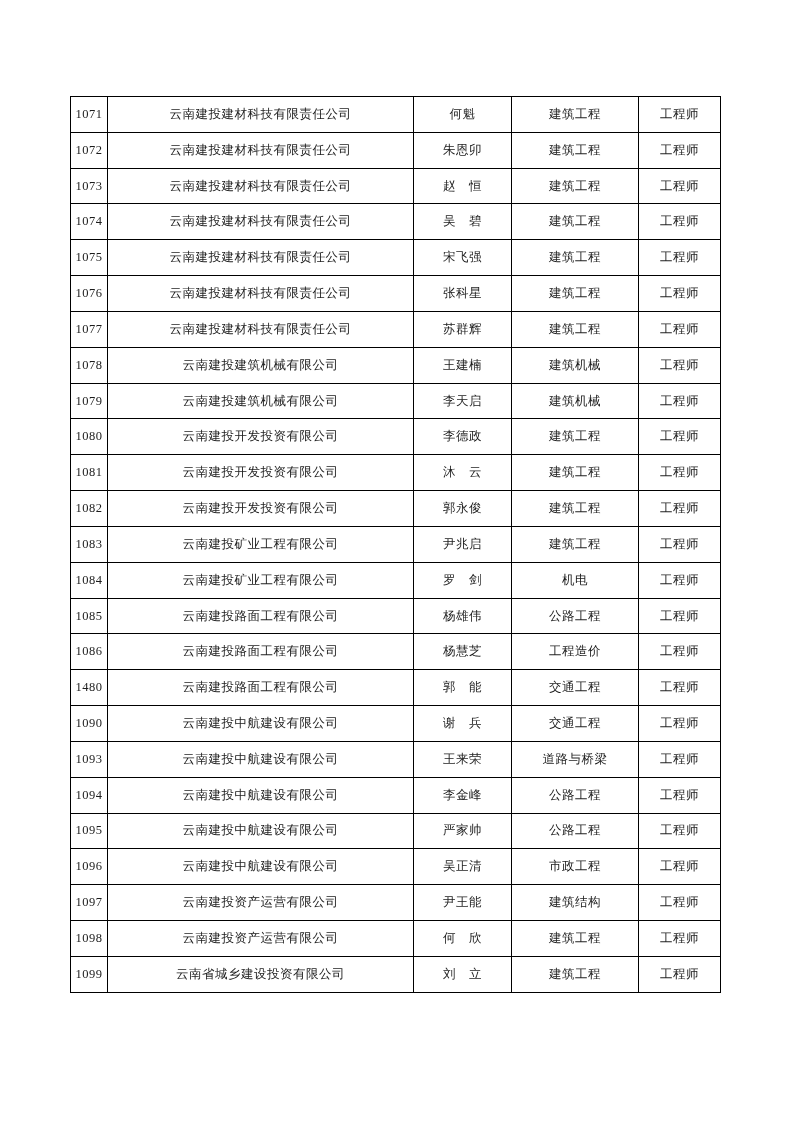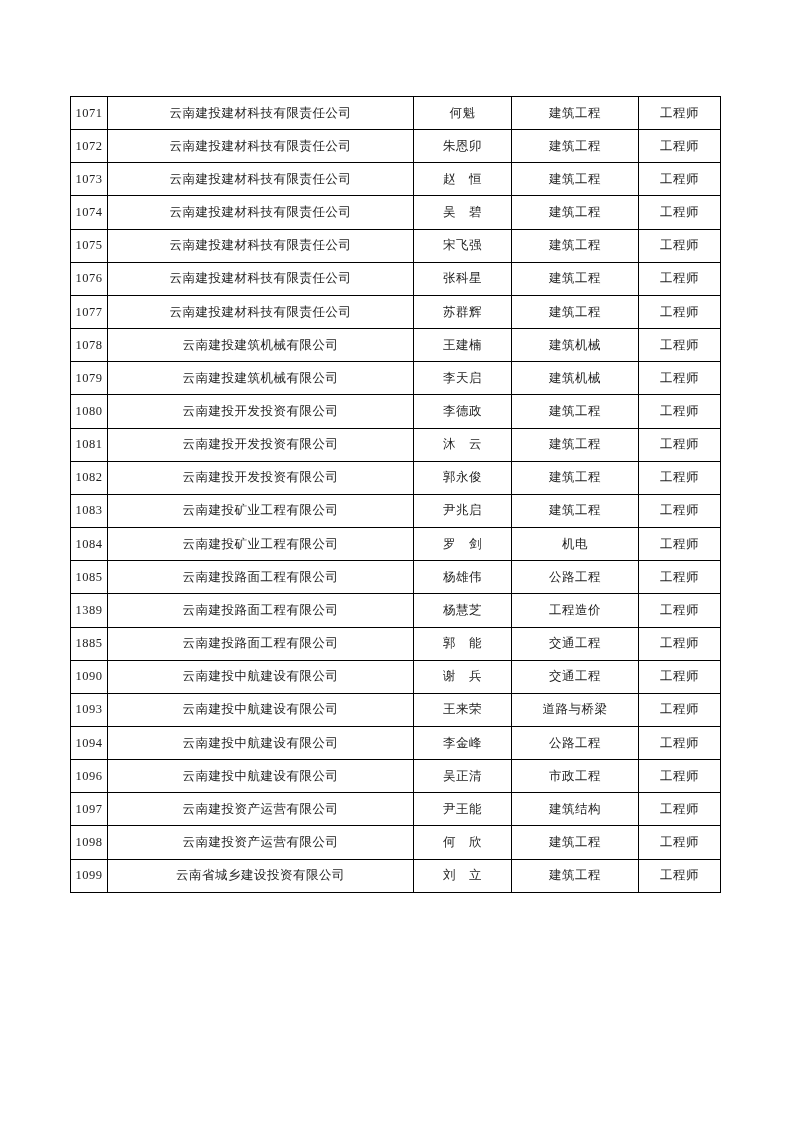--- a/index.html
+++ b/index.html
@@ -17,21 +17,21 @@
     margin:0 auto;
     font-family:"Liberation Serif","DejaVu Serif",serif;
     color:var(--text-color);
     overflow:hidden;
   }
   table.roster{
     position:absolute;
     left:70px;
     top:96px;
     width:650px;
-    height:797px;
+    height:897px;
     border-collapse:collapse;
     table-layout:fixed;
   }
   table.roster td{
     border:1.5px solid var(--border-color);
     text-align:center;
     vertical-align:middle;
     font-size:12.5px;
     letter-spacing:0.5px;
     white-space:nowrap;
@@ -152,28 +152,28 @@
     <td class="c-title">工程师</td>
   </tr>
         <tr>
     <td class="c-no">1085</td>
     <td class="c-company">云南建投路面工程有限公司</td>
     <td class="c-name">杨雄伟</td>
     <td class="c-major">公路工程</td>
     <td class="c-title">工程师</td>
   </tr>
         <tr>
-    <td class="c-no">1389</td>
+    <td class="c-no">1086</td>
     <td class="c-company">云南建投路面工程有限公司</td>
     <td class="c-name">杨慧芝</td>
     <td class="c-major">工程造价</td>
     <td class="c-title">工程师</td>
   </tr>
         <tr>
-    <td class="c-no">1885</td>
+    <td class="c-no">1480</td>
     <td class="c-company">云南建投路面工程有限公司</td>
     <td class="c-name">郭　能</td>
     <td class="c-major">交通工程</td>
     <td class="c-title">工程师</td>
   </tr>
         <tr>
     <td class="c-no">1090</td>
     <td class="c-company">云南建投中航建设有限公司</td>
     <td class="c-name">谢　兵</td>
     <td class="c-major">交通工程</td>
@@ -183,20 +183,27 @@
     <td class="c-no">1093</td>
     <td class="c-company">云南建投中航建设有限公司</td>
     <td class="c-name">王来荣</td>
     <td class="c-major">道路与桥梁</td>
     <td class="c-title">工程师</td>
   </tr>
         <tr>
     <td class="c-no">1094</td>
     <td class="c-company">云南建投中航建设有限公司</td>
     <td class="c-name">李金峰</td>
+    <td class="c-major">公路工程</td>
+    <td class="c-title">工程师</td>
+  </tr>
+        <tr>
+    <td class="c-no">1095</td>
+    <td class="c-company">云南建投中航建设有限公司</td>
+    <td class="c-name">严家帅</td>
     <td class="c-major">公路工程</td>
     <td class="c-title">工程师</td>
   </tr>
         <tr>
     <td class="c-no">1096</td>
     <td class="c-company">云南建投中航建设有限公司</td>
     <td class="c-name">吴正清</td>
     <td class="c-major">市政工程</td>
     <td class="c-title">工程师</td>
   </tr>

